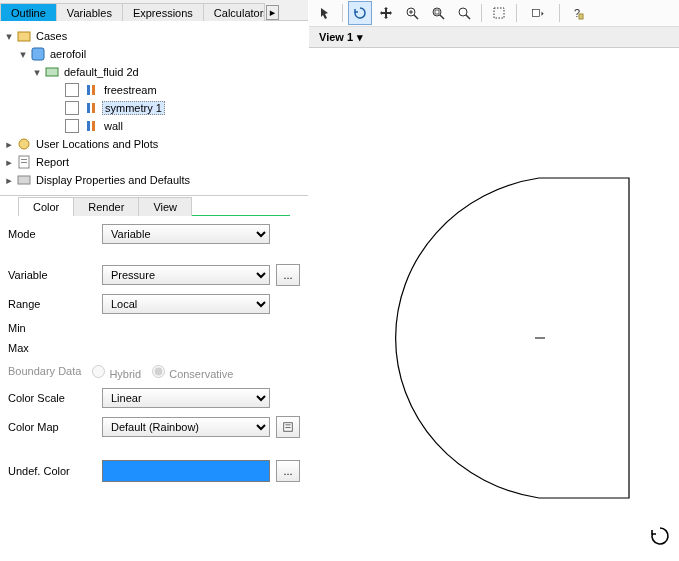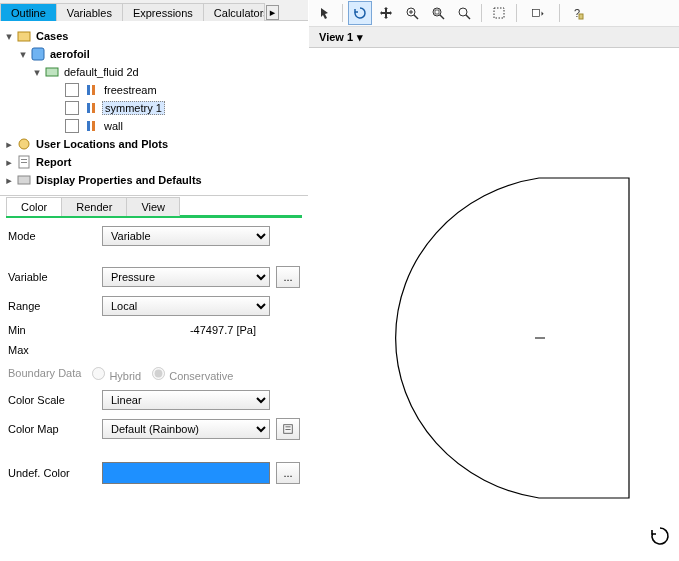--- a/index.html
+++ b/index.html
@@ -13,23 +13,23 @@
 .tabs .arrow{margin-left:2px;padding:0 3px;border:1px solid #999;background:#eee;cursor:pointer}
 .tree{flex:0 0 auto;padding:6px 4px 6px 4px;border-bottom:1px solid #ccc;overflow:auto;max-height:190px}
 .tree-row{display:flex;align-items:center;height:18px;white-space:nowrap}
 .tree-row.selected .label{background:#d6e8ff;border:1px dotted #888;padding:0 2px}
 .exp{width:10px;display:inline-flex;justify-content:center;cursor:pointer;color:#555}
 .spacer{display:inline-block}
 .ico{width:14px;height:14px;margin:0 3px;display:inline-flex;align-items:center;justify-content:center}
 .ico svg{width:14px;height:14px}
 .cb{width:12px;height:12px;border:1px solid #888;background:#fff;margin:0 3px;display:inline-block}
 .label{padding:0 2px}
-.bold{font-weight:bold}
+.bold{font-weight:normal}
 .details-title{padding:6px 8px 4px;font-size:11px}
-.sub-tabs{display:flex;border-bottom:3px solid #22c55e;margin:0 6px}
+.sub-tabs{display:flex;border-bottom:1px solid #22c55e;margin:0 18px}
 .sub-tab{padding:3px 14px;border:1px solid #ccc;border-bottom:none;background:#ececec;margin-right:-1px;cursor:pointer;position:relative;top:1px}
 .sub-tab.active{background:#fff}
 .form{padding:8px 8px 0 8px;display:grid;grid-template-columns:88px 1fr auto;row-gap:8px;column-gap:6px;align-items:center}
 .form .lab{font-size:11px}
 .form .lab.dim{color:#909090}
 select,.combo{width:100%;height:20px;border:1px solid #9a9a9a;background:linear-gradient(#fff,#ebebeb);font-size:11px;padding:0 4px}
 .btn-sm{width:22px;height:20px;border:1px solid #9a9a9a;background:linear-gradient(#fff,#ebebeb);cursor:pointer;display:flex;align-items:center;justify-content:center;font-size:11px}
 .val-row{grid-column:1/4;display:flex;align-items:baseline}
 .val-row .lab{width:88px}
 .val-row .val{flex:1;text-align:right;padding-right:44px}
@@ -169,21 +169,20 @@
     <div class="lab">Variable</div>
     <select class="combo"><option>Pressure</option></select>
     <div class="btn-sm">...</div>
 
     <div class="lab">Range</div>
     <select class="combo"><option>Local</option></select>
     <span></span>
 
     <div class="val-row">
       <div class="lab">Min</div>
-      <div class="val">-47497.7 [Pa]</div>
     </div>
     <div class="val-row">
       <div class="lab">Max</div>
     </div>
 
     <div class="radio-row">
       <span class="lab dim">Boundary Data</span>
       <label><input type="radio" disabled="" style=""><span>Hybrid</span></label>
       <label><input type="radio" checked="" disabled="" style=""><span>Conservative</span></label>
     </div>

